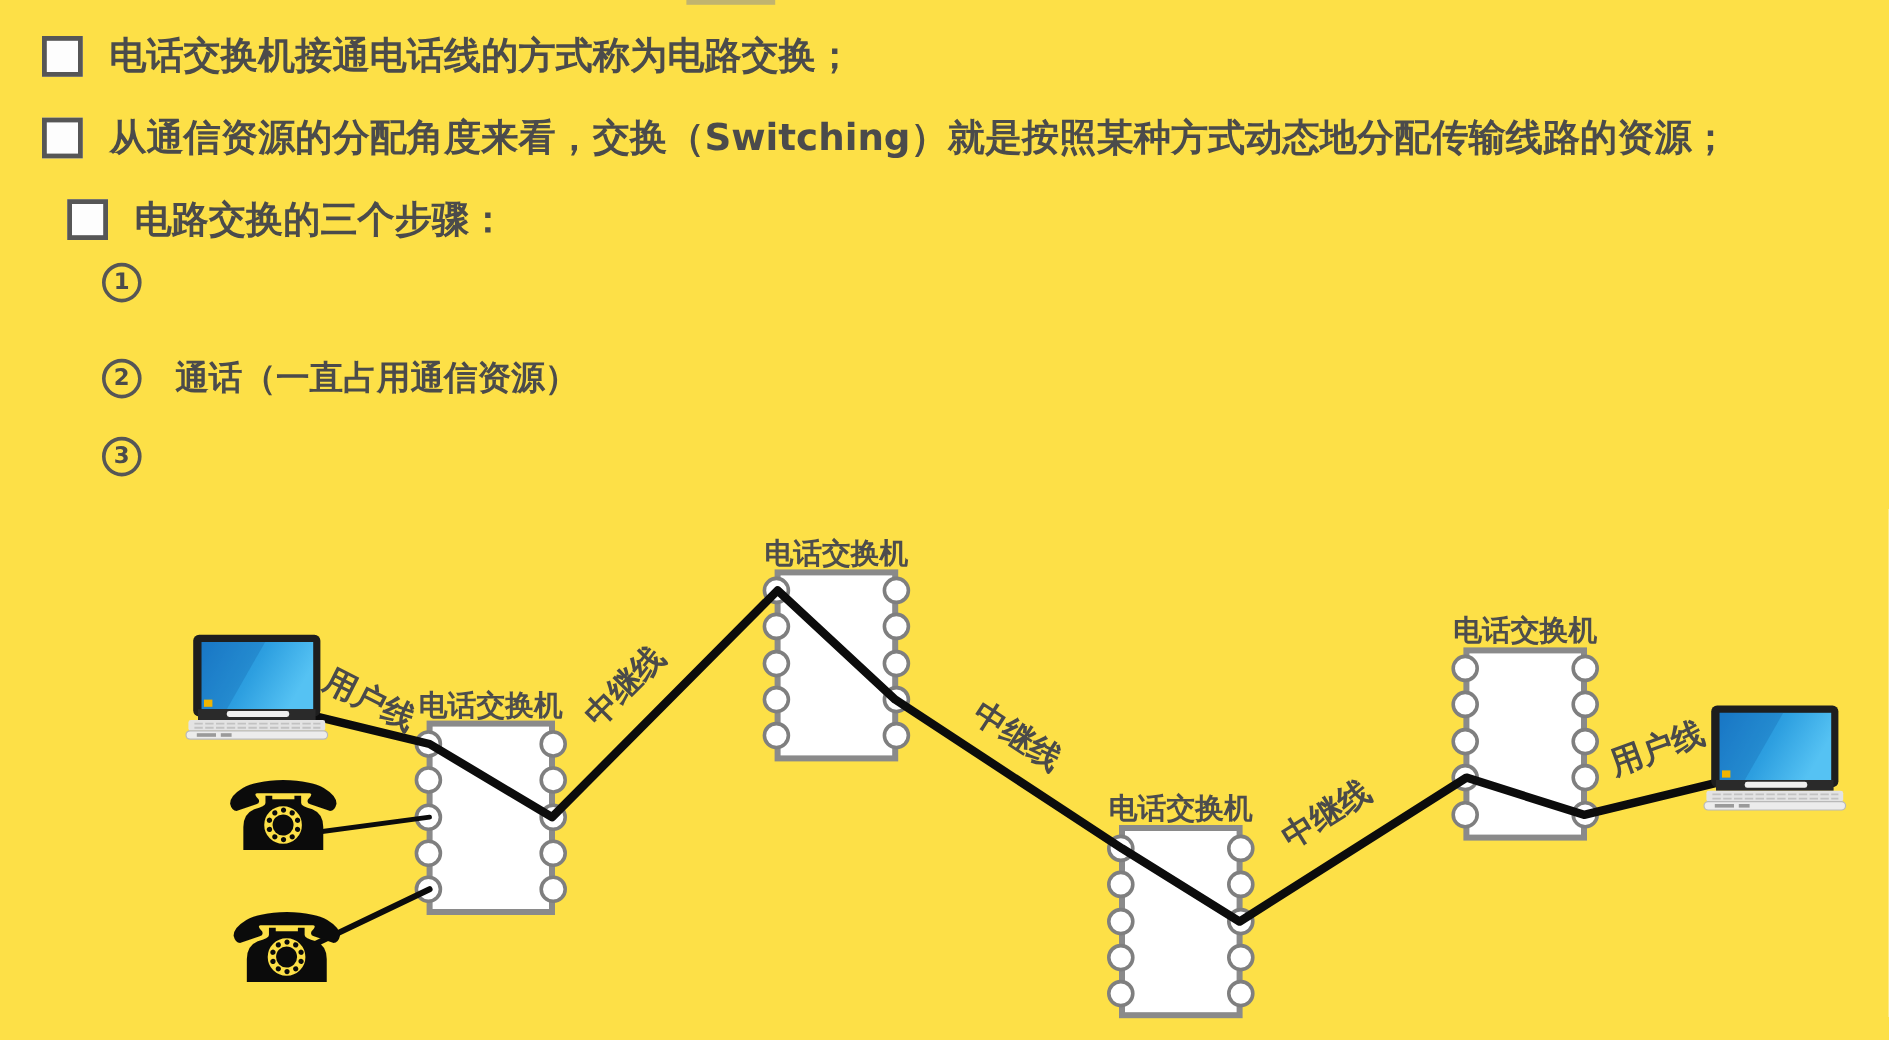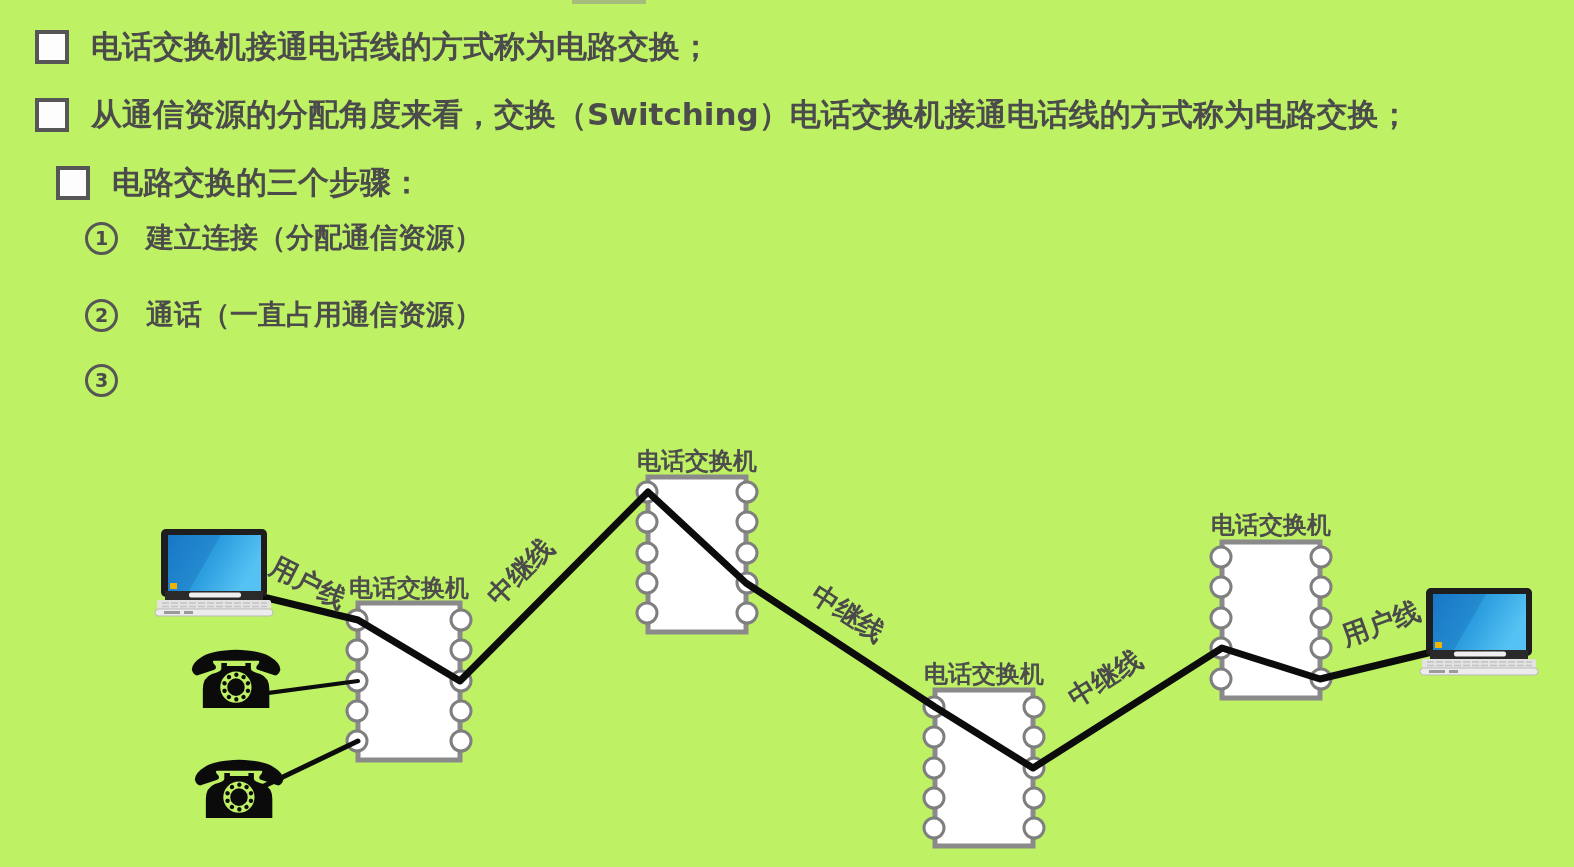--- a/index.html
+++ b/index.html
@@ -1,17 +1,17 @@
 <!DOCTYPE html>
 <html><head>
 <meta charset="utf-8">
 <style>
   html,body{margin:0;padding:0;background:#ffffff;}
   body{width:1574px;height:867px;overflow:hidden;font-family:"DejaVu Sans","Liberation Sans",sans-serif;}
-  .slide{position:relative;width:1574px;height:867px;background:#bef264;}
+  .slide{position:relative;width:1574px;height:867px;background:#fde047;}
 
   .bullet-row{position:absolute;left:35px;display:flex;align-items:center;gap:22px;
               color:#4b4b4b;font-weight:bold;font-size:31px;white-space:nowrap;}
   .checkbox{width:26px;height:26px;border:4px solid #565656;flex:none;background:#fdfdfd;}
 
   .step-row{position:absolute;left:85px;display:flex;align-items:center;gap:28px;
             color:#4b4b4b;font-weight:bold;font-size:28px;white-space:nowrap;}
   .step-circle{width:27px;height:27px;border:3px solid #565656;border-radius:50%;flex:none;
                display:flex;align-items:center;justify-content:center;font-size:19px;line-height:1;}
 
@@ -32,30 +32,29 @@
 <div class="slide">
 
   <div class="artifact"></div>
 
   <div class="bullet-row" style="top:26px;">
     <span class="checkbox"></span>
     <span>电话交换机接通电话线的方式称为电路交换；</span>
   </div>
   <div class="bullet-row" style="top:94px;">
     <span class="checkbox"></span>
-    <span>从通信资源的分配角度来看，交换（Switching）电话交换机接通电话线的方式称为电路交换；</span>
+    <span>从通信资源的分配角度来看，交换（Switching）就是按照某种方式动态地分配传输线路的资源；</span>
   </div>
   <div class="bullet-row" style="top:162px;margin-left:21px;">
     <span class="checkbox"></span>
     <span>电路交换的三个步骤：</span>
   </div>
 
   <div class="step-row" style="top:219px;">
     <span class="step-circle">1</span>
-    <span>建立连接（分配通信资源）</span>
   </div>
   <div class="step-row" style="top:296px;">
     <span class="step-circle">2</span>
     <span>通话（一直占用通信资源）</span>
   </div>
   <div class="step-row" style="top:364px;">
     <span class="step-circle">3</span>
   </div>
 
   <svg class="diagram" width="1574" height="867" viewBox="0 0 1574 867">

